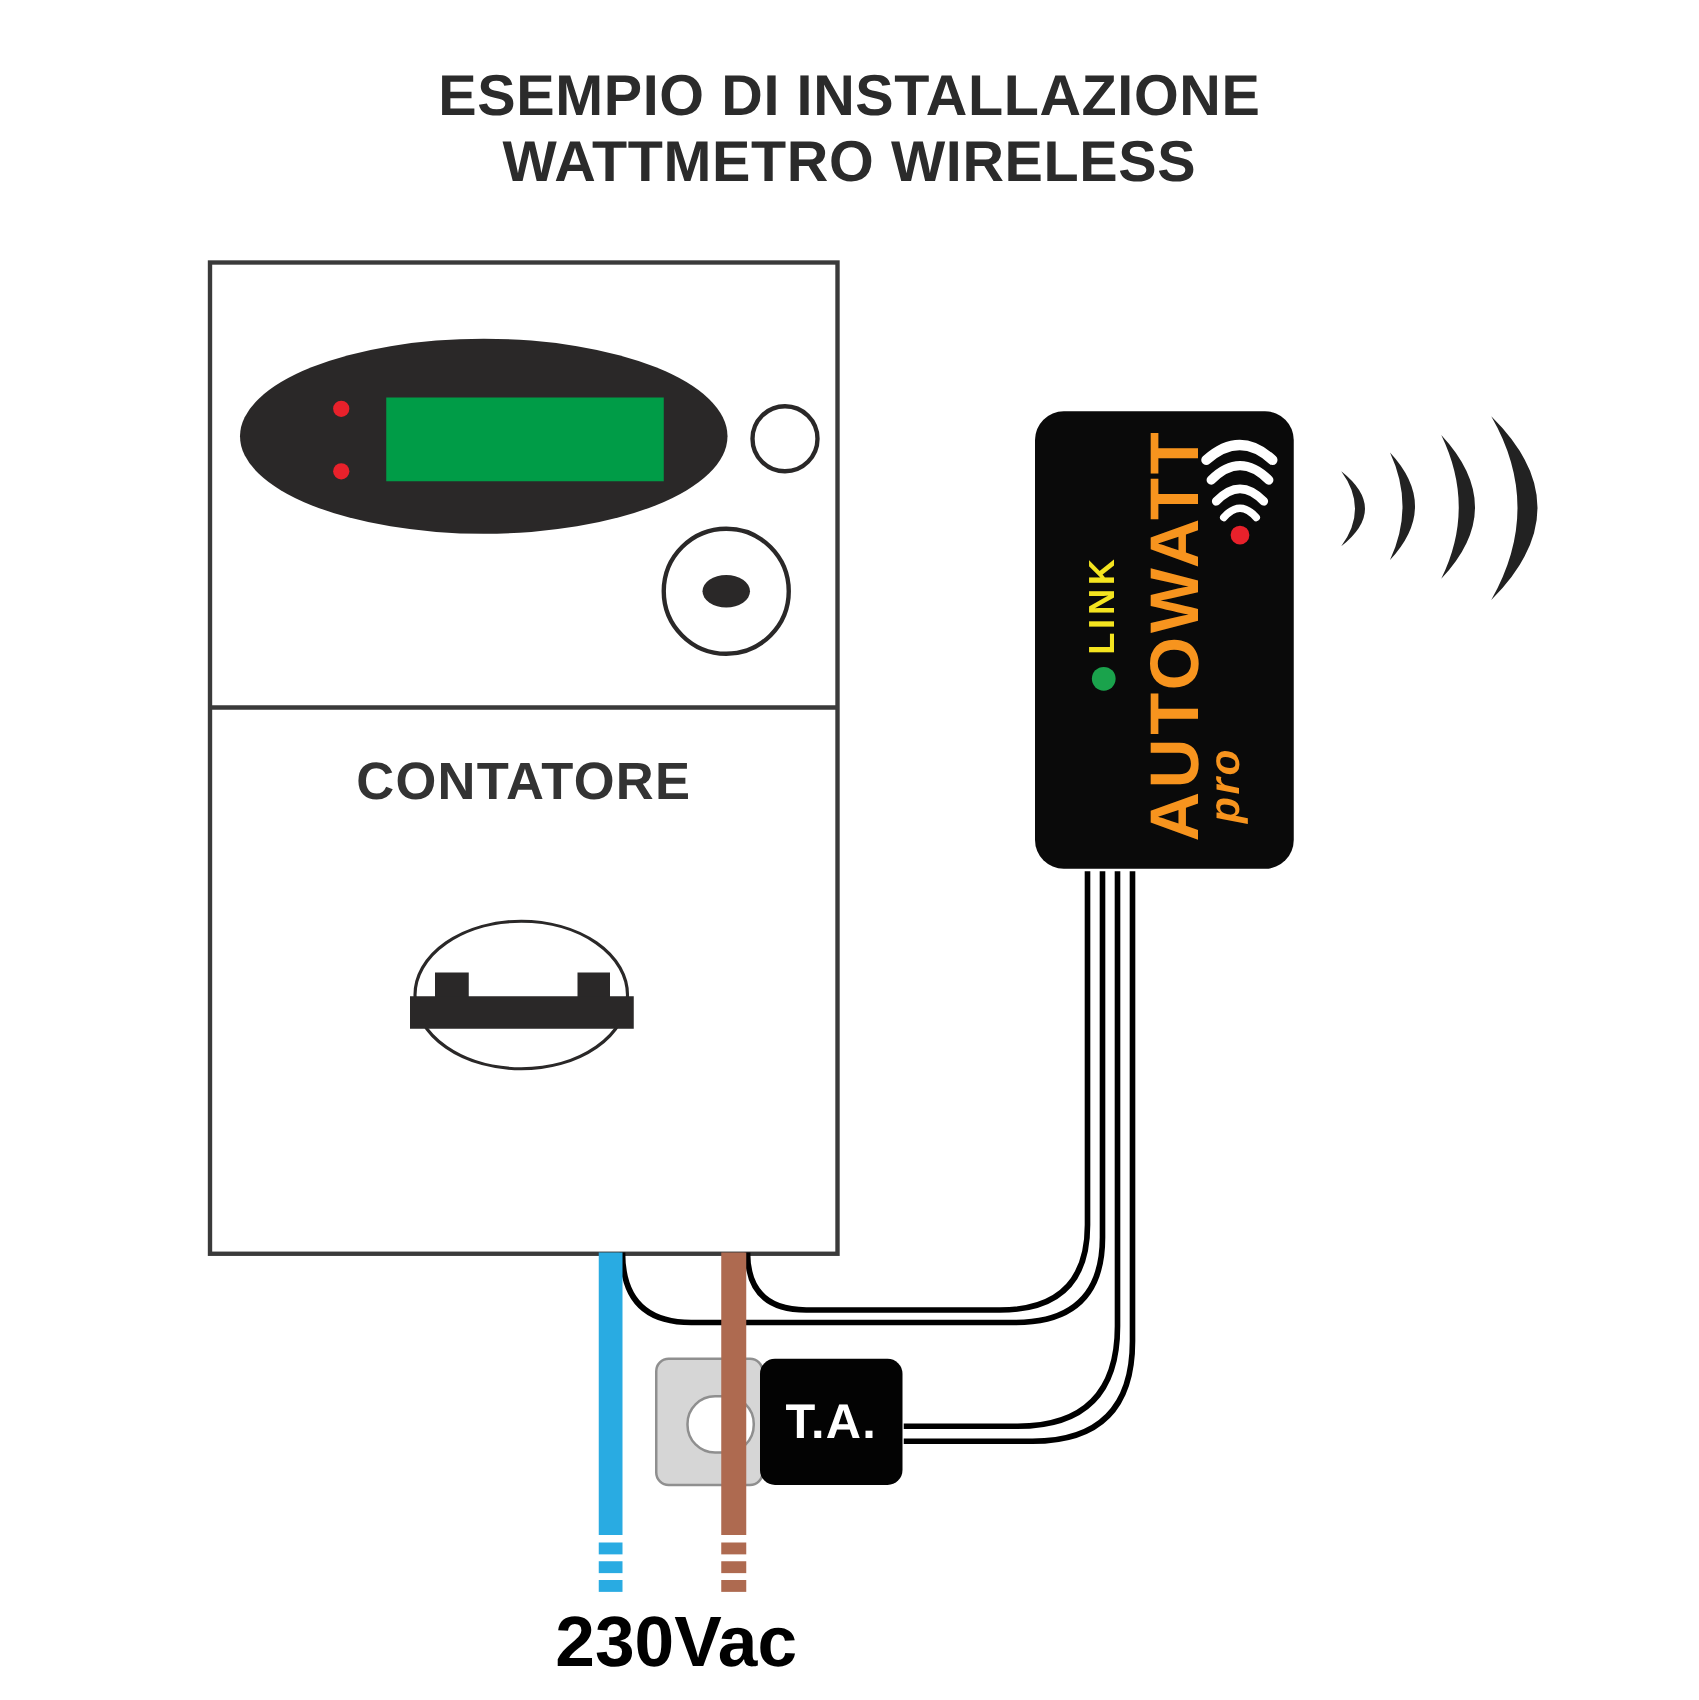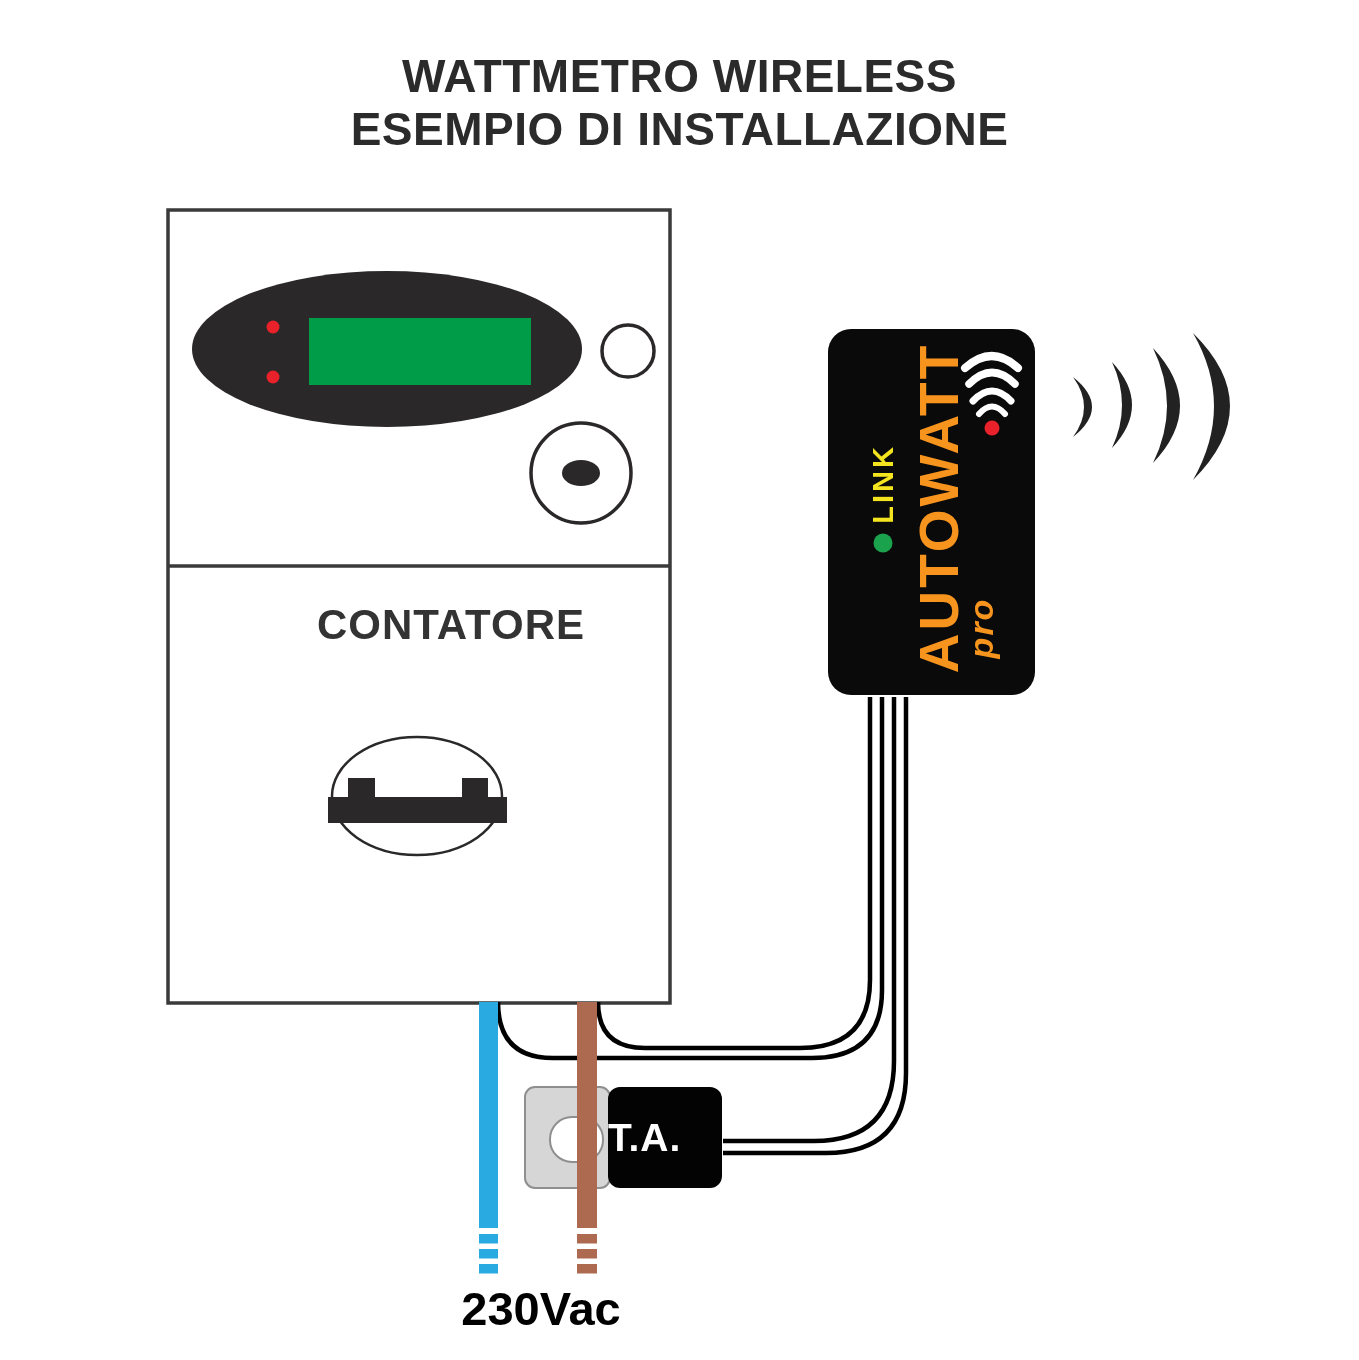--- a/index.html
+++ b/index.html
@@ -8,29 +8,29 @@
     font-family:"Liberation Sans", sans-serif;
   }
   #diagram-svg{position:absolute;left:0;top:0;}
   .txt{position:absolute;margin:0;}
   .title{
     left:0;right:0;top:50px;text-align:center;
     font-size:46px;line-height:53px;font-weight:bold;color:#2b2b2b;letter-spacing:0.5px;
   }
   .meter-label{
     left:168px;width:502px;top:600px;text-align:center;
-    font-size:42px;line-height:50px;font-weight:bold;color:#333333;letter-spacing:1px;padding-left:32px;
+    font-size:42px;line-height:50px;font-weight:bold;color:#333333;letter-spacing:1px;
   }
   .ta-label{
-    left:608px;top:1087px;width:114px;height:101px;line-height:101px;
+    left:608px;top:1087px;width:114px;height:101px;line-height:101px;text-align:center;
     font-size:39px;font-weight:bold;color:#ffffff;letter-spacing:1px;
   }
   .mains-label{
     left:441px;width:200px;top:1281px;text-align:center;
-    font-size:47px;font-weight:bold;color:#000000;
+    font-size:57px;font-weight:bold;color:#000000;
   }
   .rot{
     position:absolute;white-space:nowrap;
     transform:translate(-50%,-50%) rotate(-90deg);
     transform-origin:center center;
   }
   .link-label{
     left:883px;top:484px;font-size:29px;font-weight:bold;color:#f4e41f;letter-spacing:3px;
   }
   .brand-label{
@@ -112,22 +112,22 @@
 
     <g fill="#222222">
       <path d="M 1073 377 Q 1111 407 1073 437 Q 1095 407 1073 377 Z"></path>
       <path d="M 1112 362 Q 1152 405 1112 448 Q 1132 405 1112 362 Z"></path>
       <path d="M 1153 348 Q 1207 406 1153 463 Q 1181 406 1153 348 Z"></path>
       <path d="M 1193 333 Q 1267 406 1193 480 Q 1235 406 1193 333 Z"></path>
     </g>
   </svg>
 
   <div class="txt title">
+    <div>ESEMPIO DI INSTALLAZIONE</div>
     <div>WATTMETRO WIRELESS</div>
-    <div>ESEMPIO DI INSTALLAZIONE</div>
   </div>
 
   <div class="txt meter-label">
     <div>CONTATORE</div>
   </div>
 
   <div class="txt ta-label">T.A.</div>
 
   <div class="txt mains-label">230Vac</div>
 

